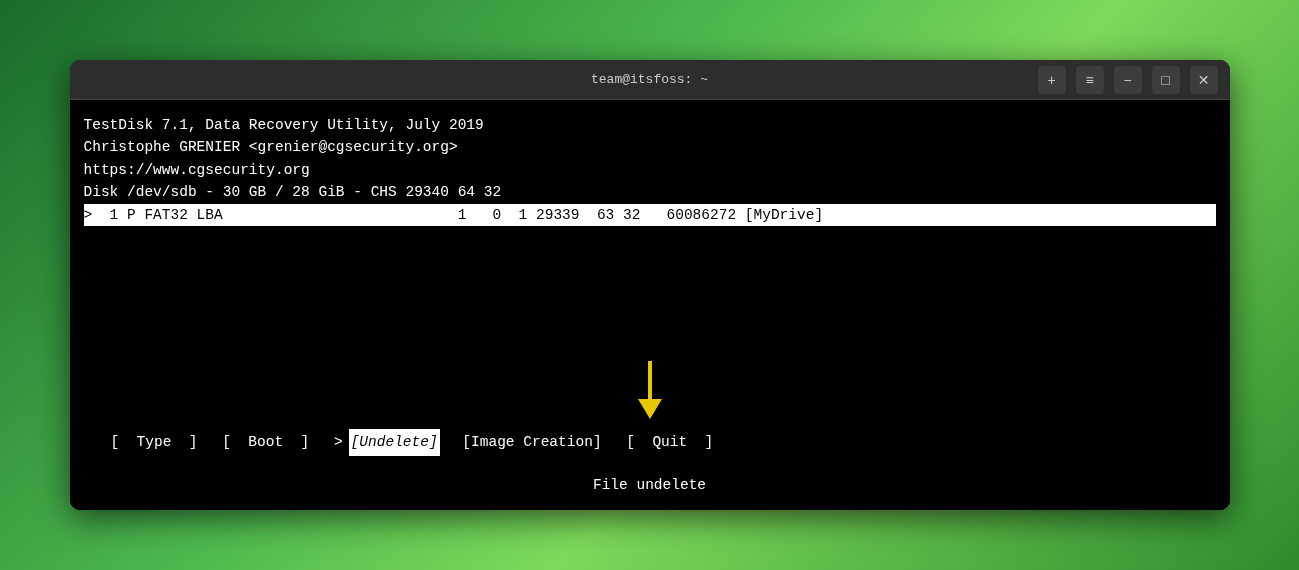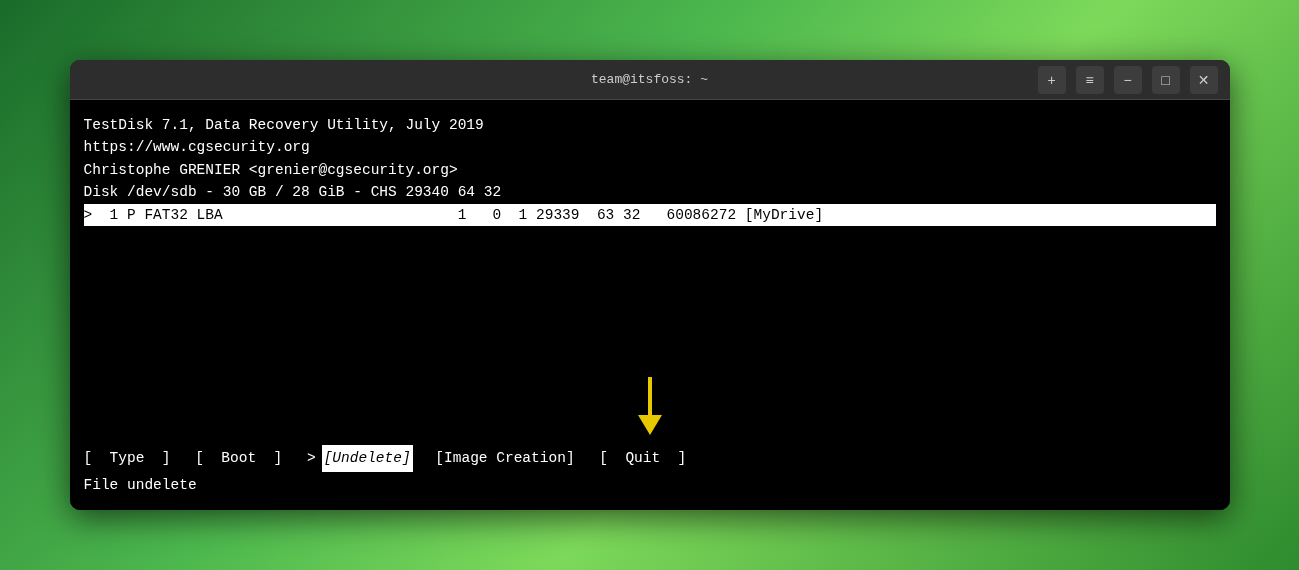--- a/index.html
+++ b/index.html
@@ -128,42 +128,43 @@
     }
 
     .menu-bar {
       display: flex;
       gap: 8px;
       color: #fff;
       font-family: 'Courier New', Courier, monospace;
       font-size: 14.5px;
       white-space: pre;
       align-items: flex-end;
+      margin-left: 27px;
     }
 
     .menu-item {
       color: #fff;
     }
 
     .menu-item-selected {
       color: #000;
       background: #fff;
       outline: 2px solid #fff;
       font-style: italic;
     }
 
     .menu-arrow {
       color: #fff;
     }
 
     .file-undelete-label {
-      text-align: left;
+      text-align: center;
       color: #fff;
       font-size: 14.5px;
-      margin-top: 4px;
+      margin-top: 20px;
       font-family: 'Courier New', Courier, monospace;
     }
   </style>
 </head>
 <body>
 
 <div class="window">
   <div class="titlebar">
     <div class="titlebar-left"></div>
     <span class="titlebar-title">team@itsfoss: ~</span>
@@ -171,22 +172,22 @@
       <button class="ctrl-btn">+</button>
       <button class="ctrl-btn">≡</button>
       <button class="ctrl-btn">−</button>
       <button class="ctrl-btn">□</button>
       <button class="ctrl-btn">✕</button>
     </div>
   </div>
 
   <div class="terminal-body">
     <div class="term-line">TestDisk 7.1, Data Recovery Utility, July 2019</div>
+    <div class="term-line">Christophe GRENIER &lt;grenier@cgsecurity.org&gt;</div>
     <div class="term-line">https://www.cgsecurity.org</div>
-    <div class="term-line">Christophe GRENIER &lt;grenier@cgsecurity.org&gt;</div>
     <div class="term-line"></div>
     <div class="term-line">Disk /dev/sdb - 30 GB / 28 GiB - CHS 29340 64 32</div>
     <div class="partition-row term-line">&gt;  1 P FAT32 LBA                           1   0  1 29339  63 32   60086272 [MyDrive]</div>
 
     <div class="spacer"></div>
 
     <div class="arrow-container">
       <svg class="arrow-svg" width="30" height="60" viewBox="0 0 30 60" xmlns="http://www.w3.org/2000/svg">
         <line x1="15" y1="0" x2="15" y2="45" stroke="#e8c800" stroke-width="4"></line>
         <polygon points="15,58 3,38 27,38" fill="#e8c800"></polygon>

